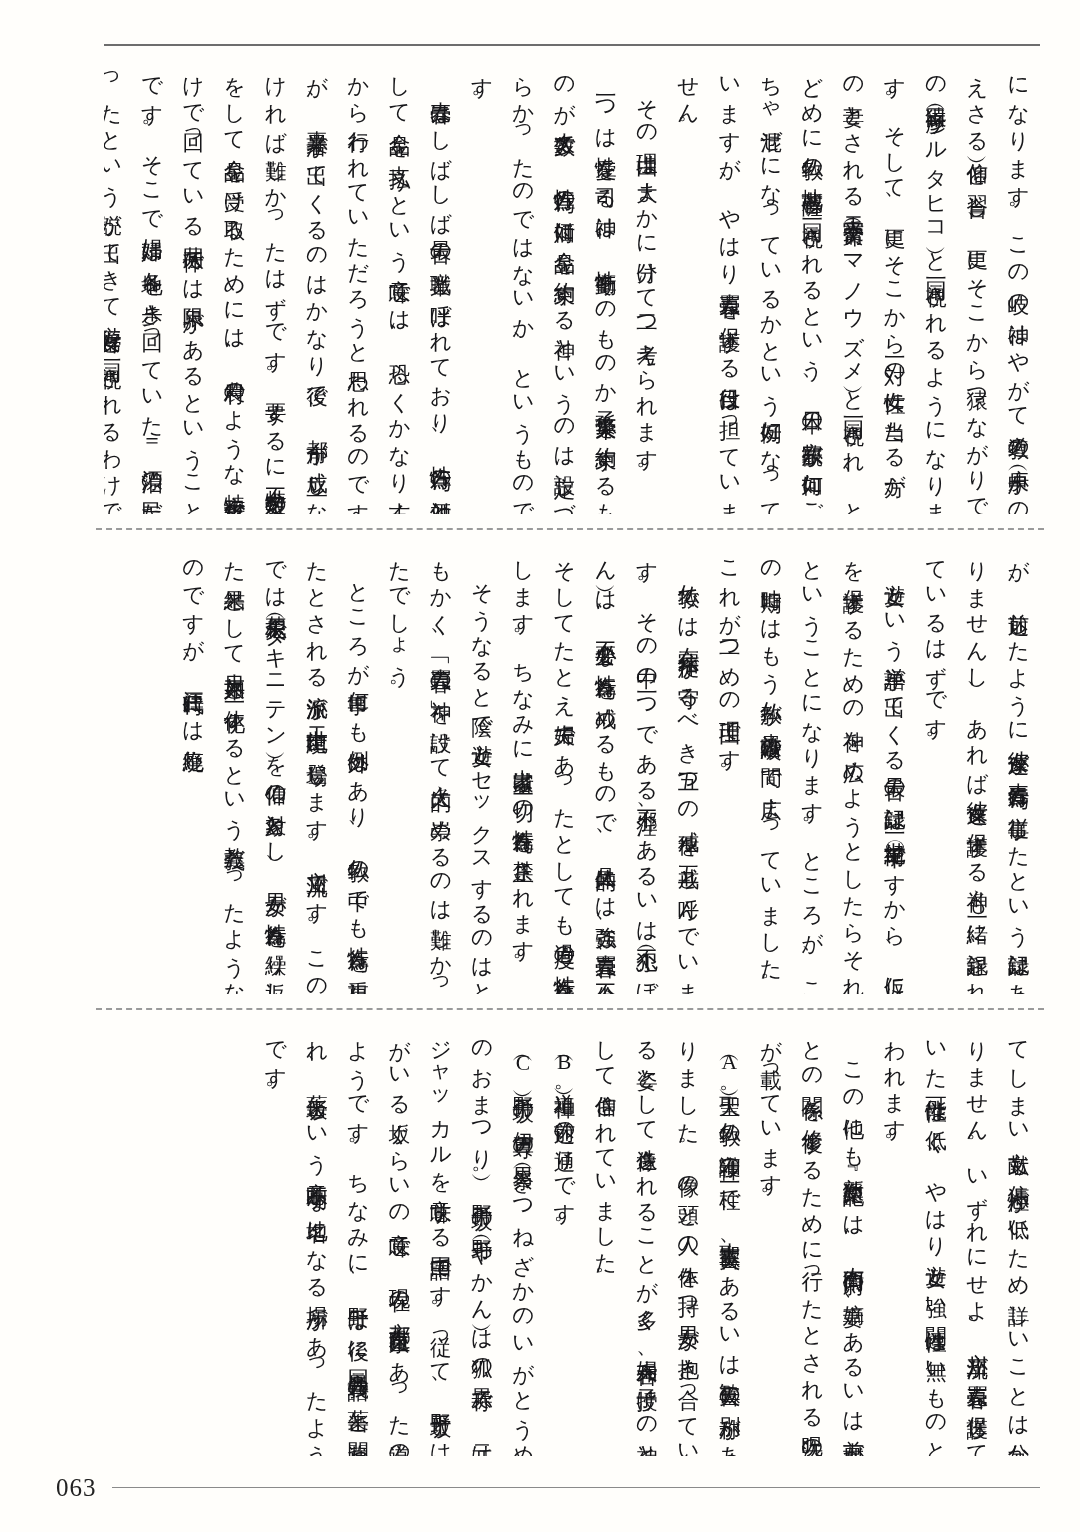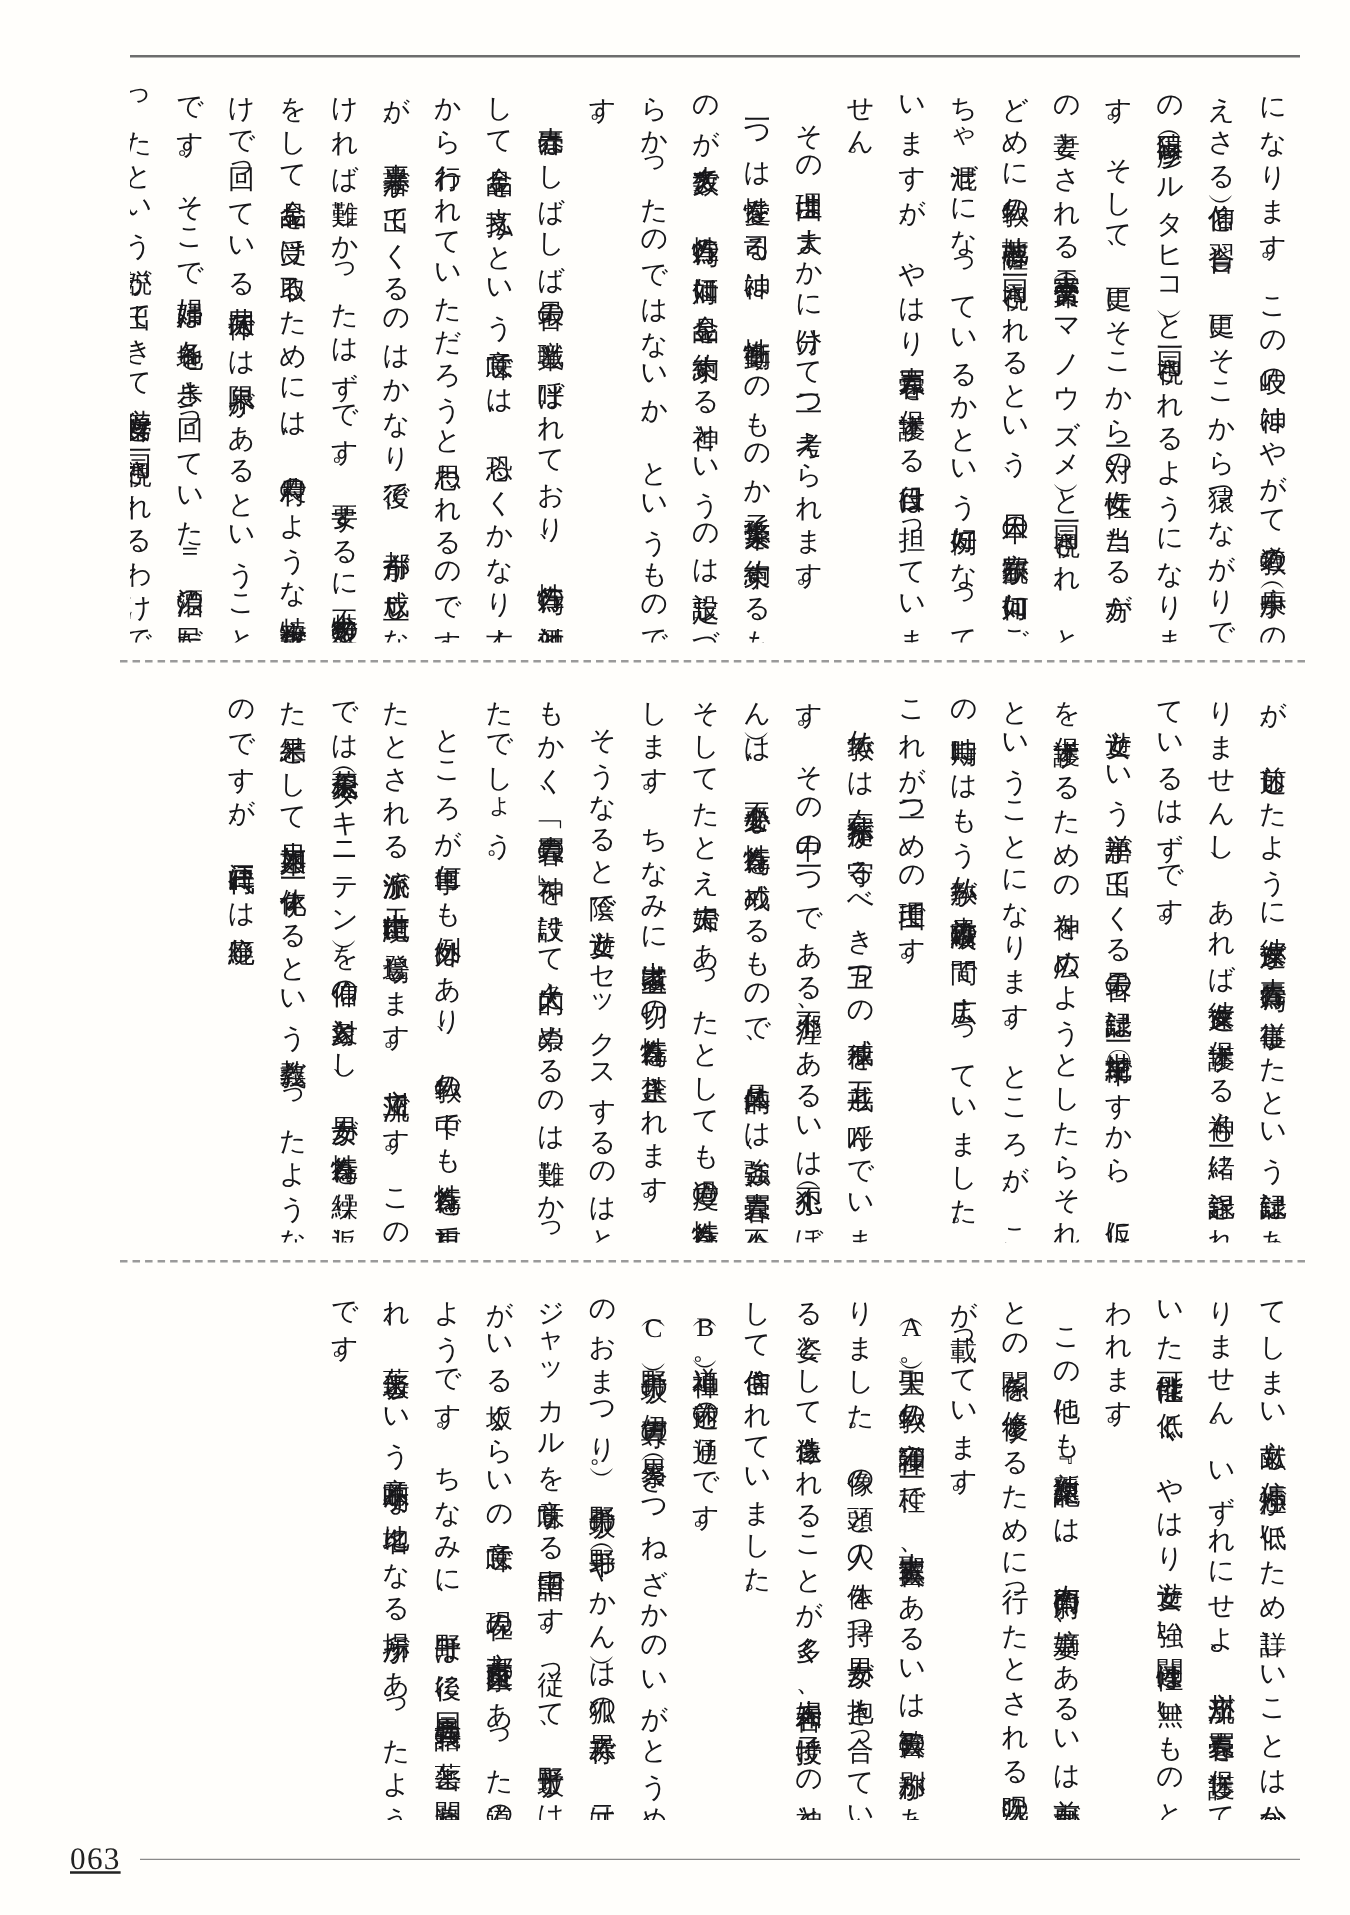--- a/index.html
+++ b/index.html
@@ -38,21 +38,20 @@
   }
 
   .folio {
     position: absolute;
     left: 56px;
     bottom: 30px;
     font-size: 25px;
     letter-spacing: 1px;
     color: #222;
     font-family: "Liberation Serif", "DejaVu Serif", serif;
-    text-decoration: underline;
   }
 
   
   .dashed-rule {
     position: absolute;
     left: 96px;
     right: 36px;
     height: 0;
     border-top: 2px dashed #9a9a9a;
   }

